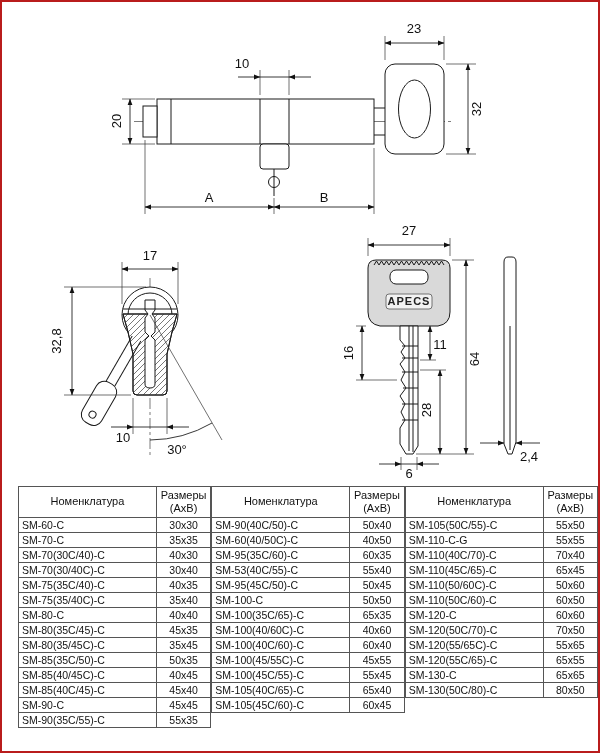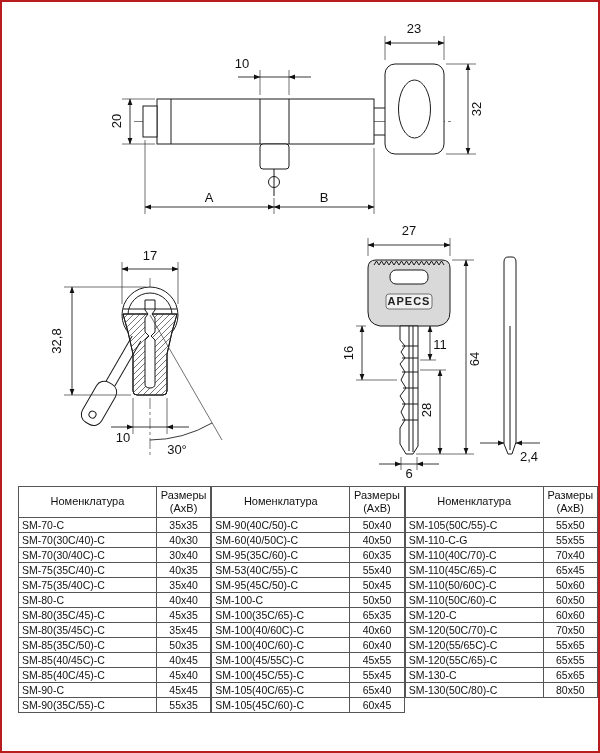--- a/index.html
+++ b/index.html
@@ -190,20 +190,24 @@
         <tr>
           <th class="model-h">Номенклатура</th>
           <th class="size-h">
             <span style="display:block">Размеры</span>
             <span style="display:block">(АхВ)</span>
           </th>
         </tr>
       </thead>
       <tbody>
 
+          <tr>
+            <td class="model">SM-60-C</td>
+            <td class="size">30x30</td>
+          </tr>
 
           <tr>
             <td class="model">SM-70-C</td>
             <td class="size">35x35</td>
           </tr>
 
           <tr>
             <td class="model">SM-70(30C/40)-C</td>
             <td class="size">40x30</td>
           </tr>

